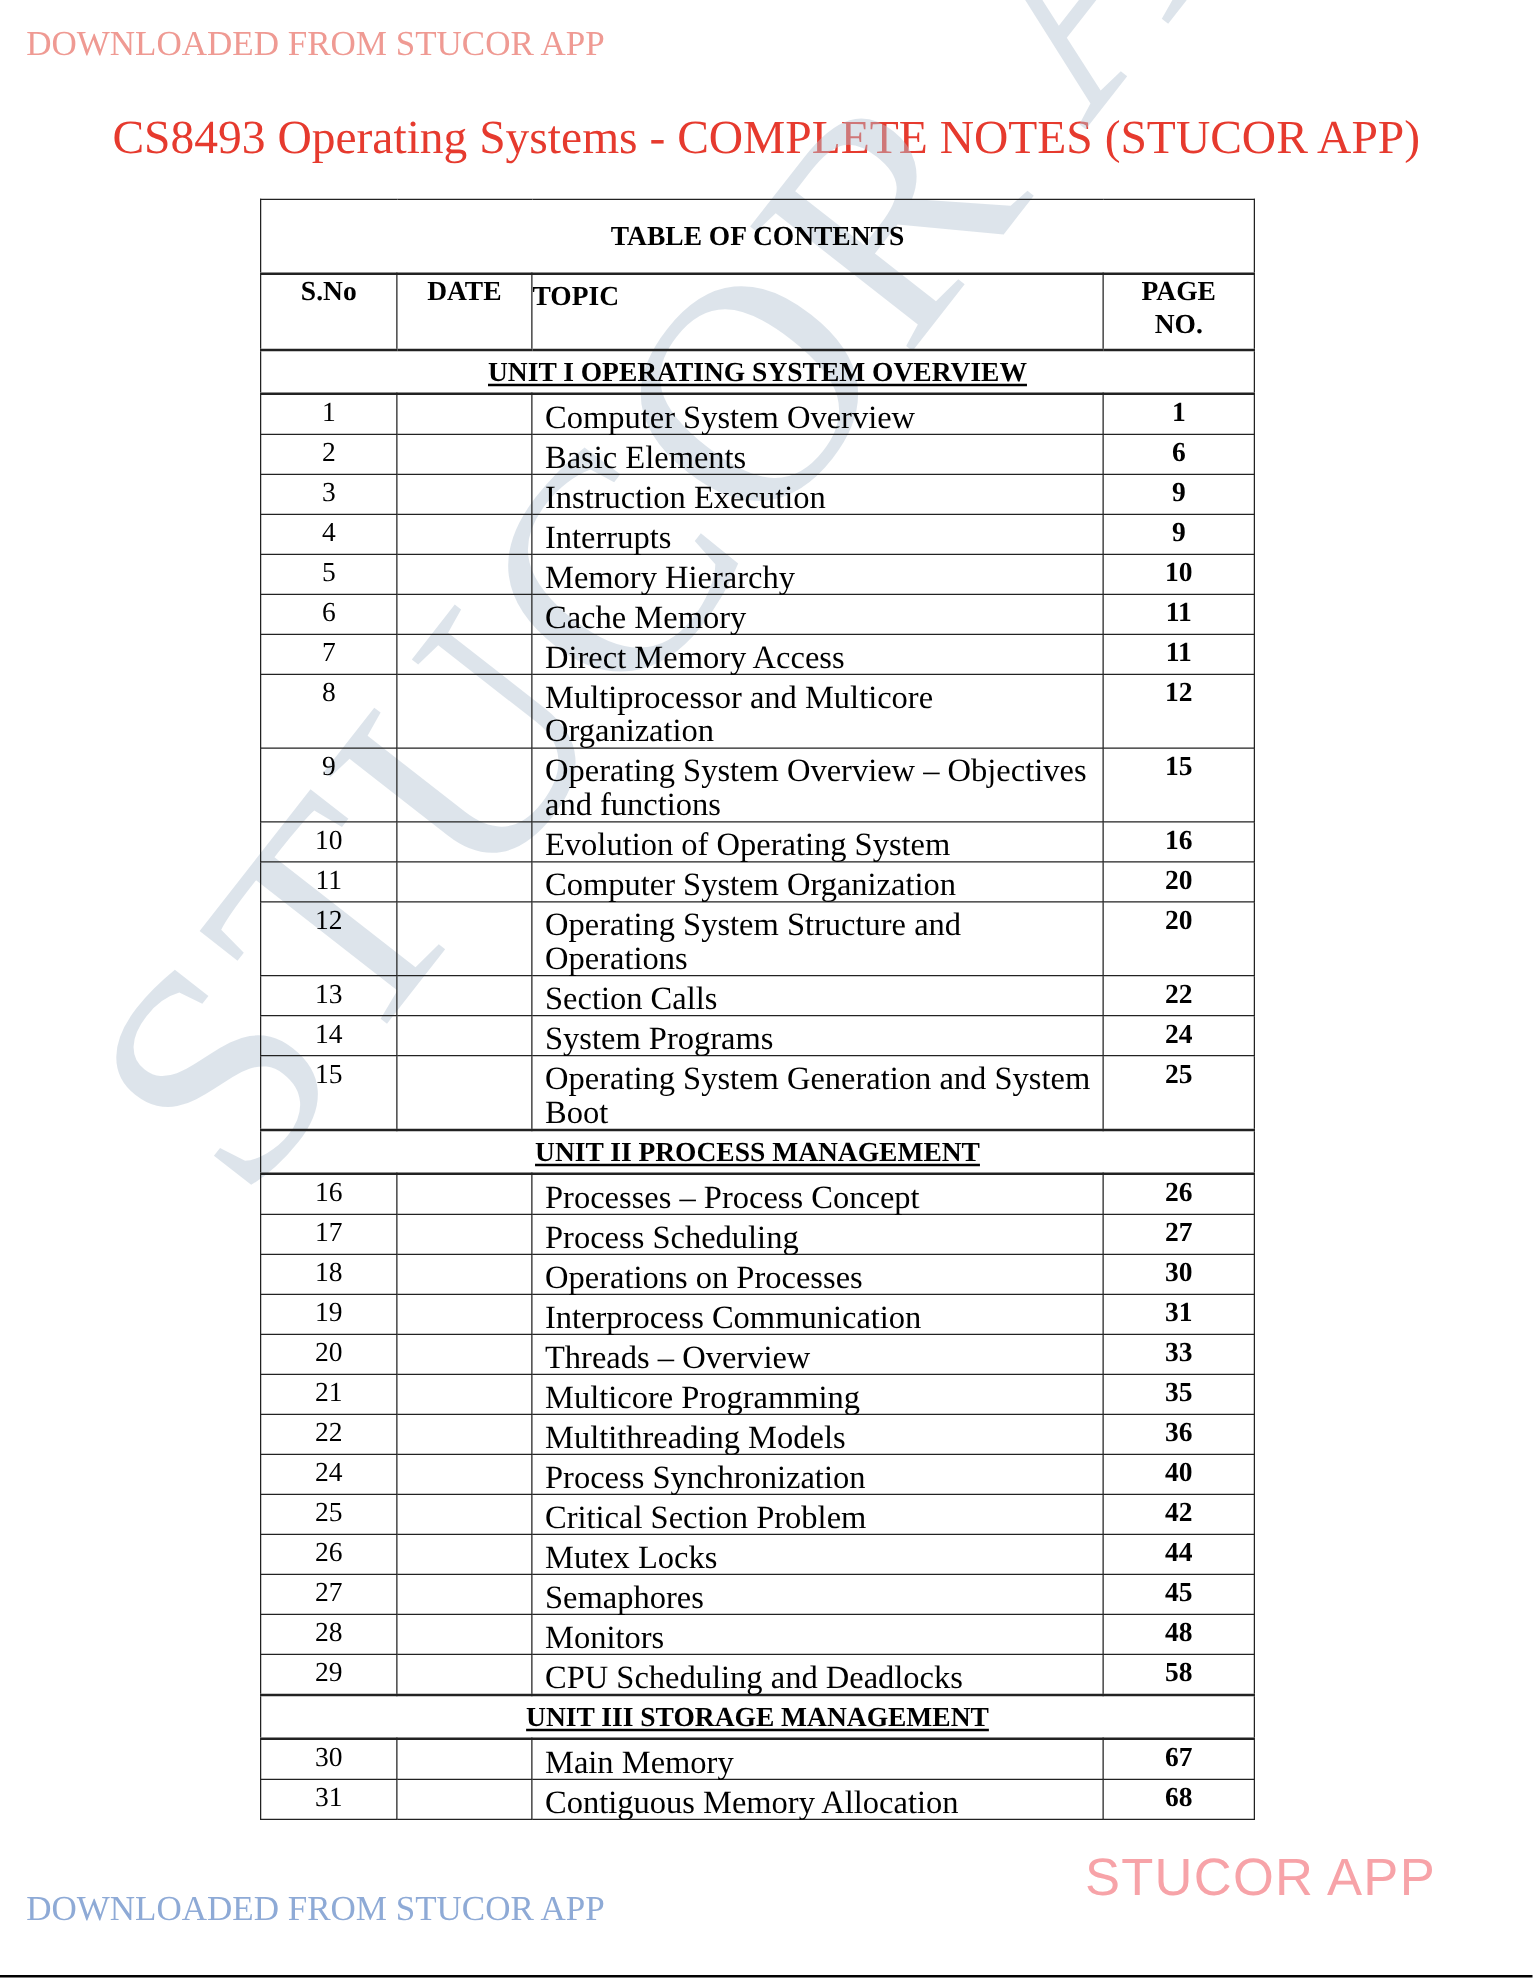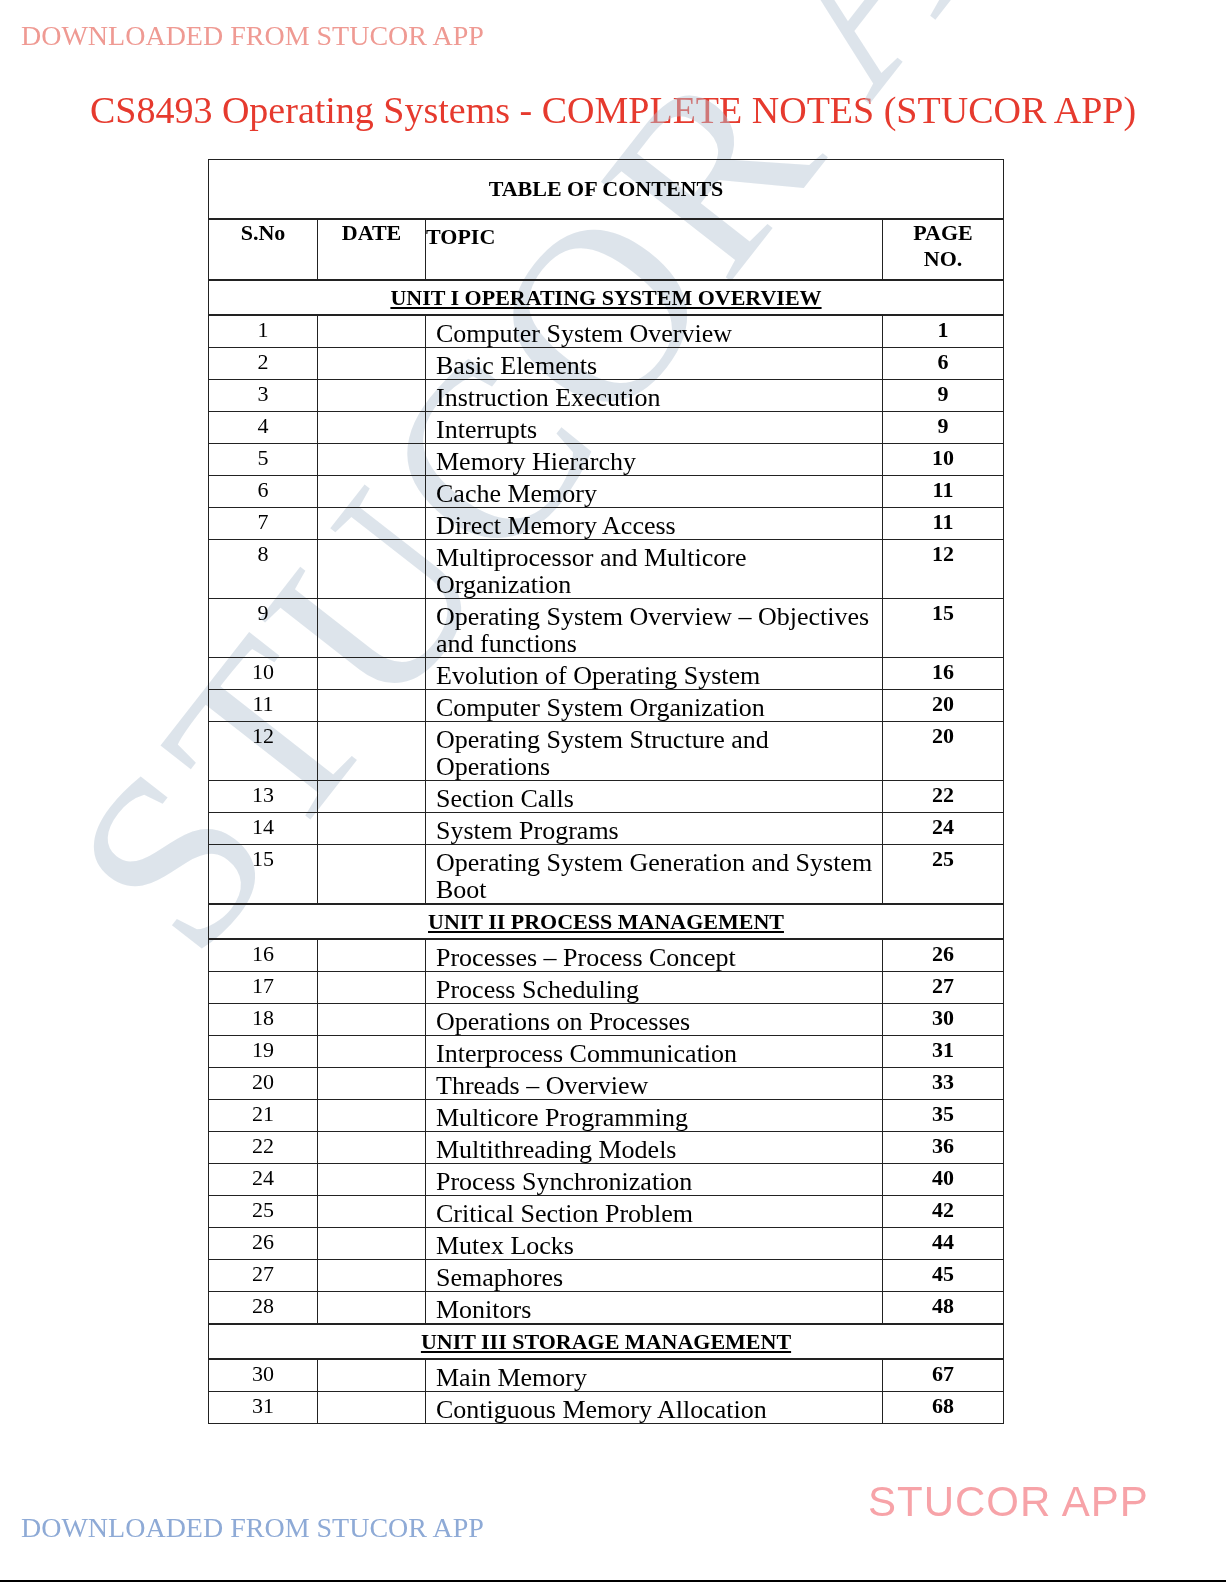--- a/index.html
+++ b/index.html
@@ -221,20 +221,26 @@
         <td class="c-date"></td>
         <td class="c-topic">Semaphores</td>
         <td class="c-page">45</td>
       </tr>
       <tr>
         <td class="c-sno">28</td>
         <td class="c-date"></td>
         <td class="c-topic">Monitors</td>
         <td class="c-page">48</td>
       </tr>
+      <tr>
+        <td class="c-sno">29</td>
+        <td class="c-date"></td>
+        <td class="c-topic">CPU Scheduling and Deadlocks</td>
+        <td class="c-page">58</td>
+      </tr>
       <tr class="unit">
         <td colspan="4">UNIT III STORAGE MANAGEMENT</td>
       </tr>
       <tr>
         <td class="c-sno">30</td>
         <td class="c-date"></td>
         <td class="c-topic">Main Memory</td>
         <td class="c-page">67</td>
       </tr>
       <tr>

